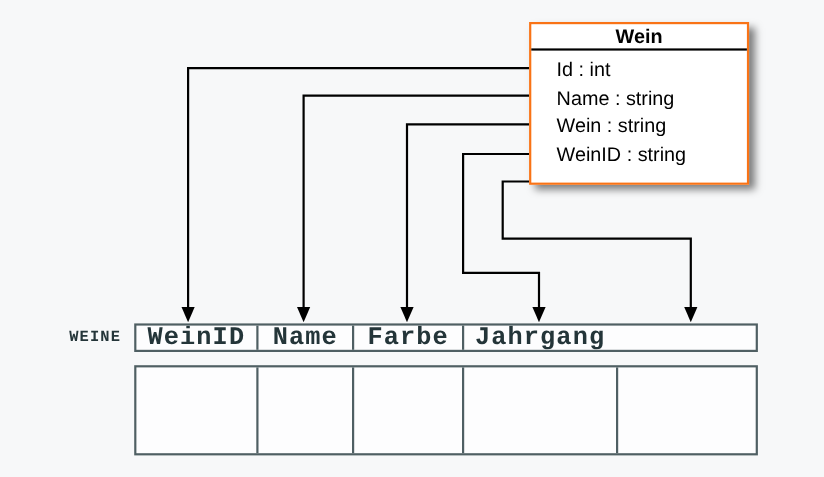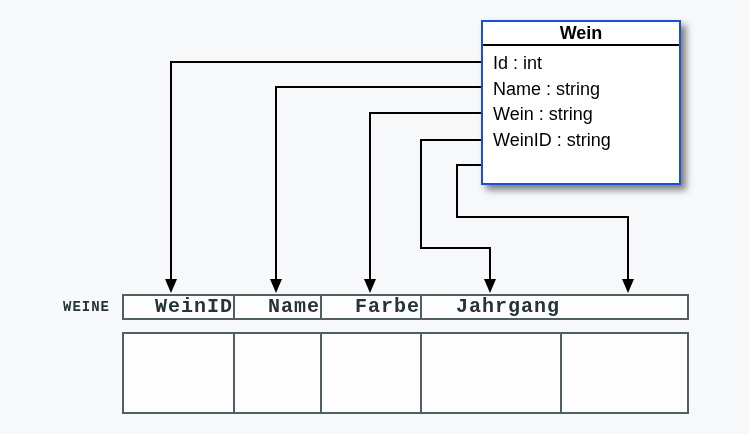--- a/index.html
+++ b/index.html
@@ -18,38 +18,38 @@
   svg.connectors {
     position: absolute;
     left: 0; top: 0;
     width: 749px; height: 434px;
     z-index: 1;
   }
   
   .class-box {
     position: absolute;
     left: 481px; top: 20px;
-    width: 200px; height: 165px;
+    width: 200px; height: 148px;
     background: #ffffff;
-    border: 2px solid #1d4ed8;
+    border: 2px solid #f97316;
     box-sizing: border-box;
     box-shadow: 5px 5px 7px rgba(0,0,0,0.5);
     z-index: 2;
   }
   .class-title {
     height: 22px;
     line-height: 22px;
     border-bottom: 2px solid #000000;
     text-align: center;
     font-weight: bold;
     font-size: 18px;
     color: #000000;
   }
   .class-attrs {
-    padding: 5px 0 0 10px;
+    padding: 5px 0 0 23px;
   }
   .class-attr {
     font-size: 18px;
     line-height: 25.7px;
     color: #000000;
     white-space: nowrap;
   }
   
   .table-label {
     position: absolute;
@@ -72,24 +72,24 @@
     border: 2px solid #4f5f63;
     background: #fdfdfe;
     box-sizing: border-box;
     z-index: 2;
   }
   .db-header { top: 294px; height: 26px; }
   .db-body   { top: 332px; height: 82px; }
   .db-cell {
     border-left: 2px solid #4f5f63;
     overflow: hidden;
-    text-align: right;
+    text-align: center;
     font-family: "Liberation Mono", monospace;
     font-weight: bold;
-    font-size: 20px;
+    font-size: 23px;
     letter-spacing: 1px;
     line-height: 22px;
     color: #243539;
     white-space: nowrap;
   }
   .db-cell:first-child { border-left: none; }
 </style>
 </head>
 <body>
 

